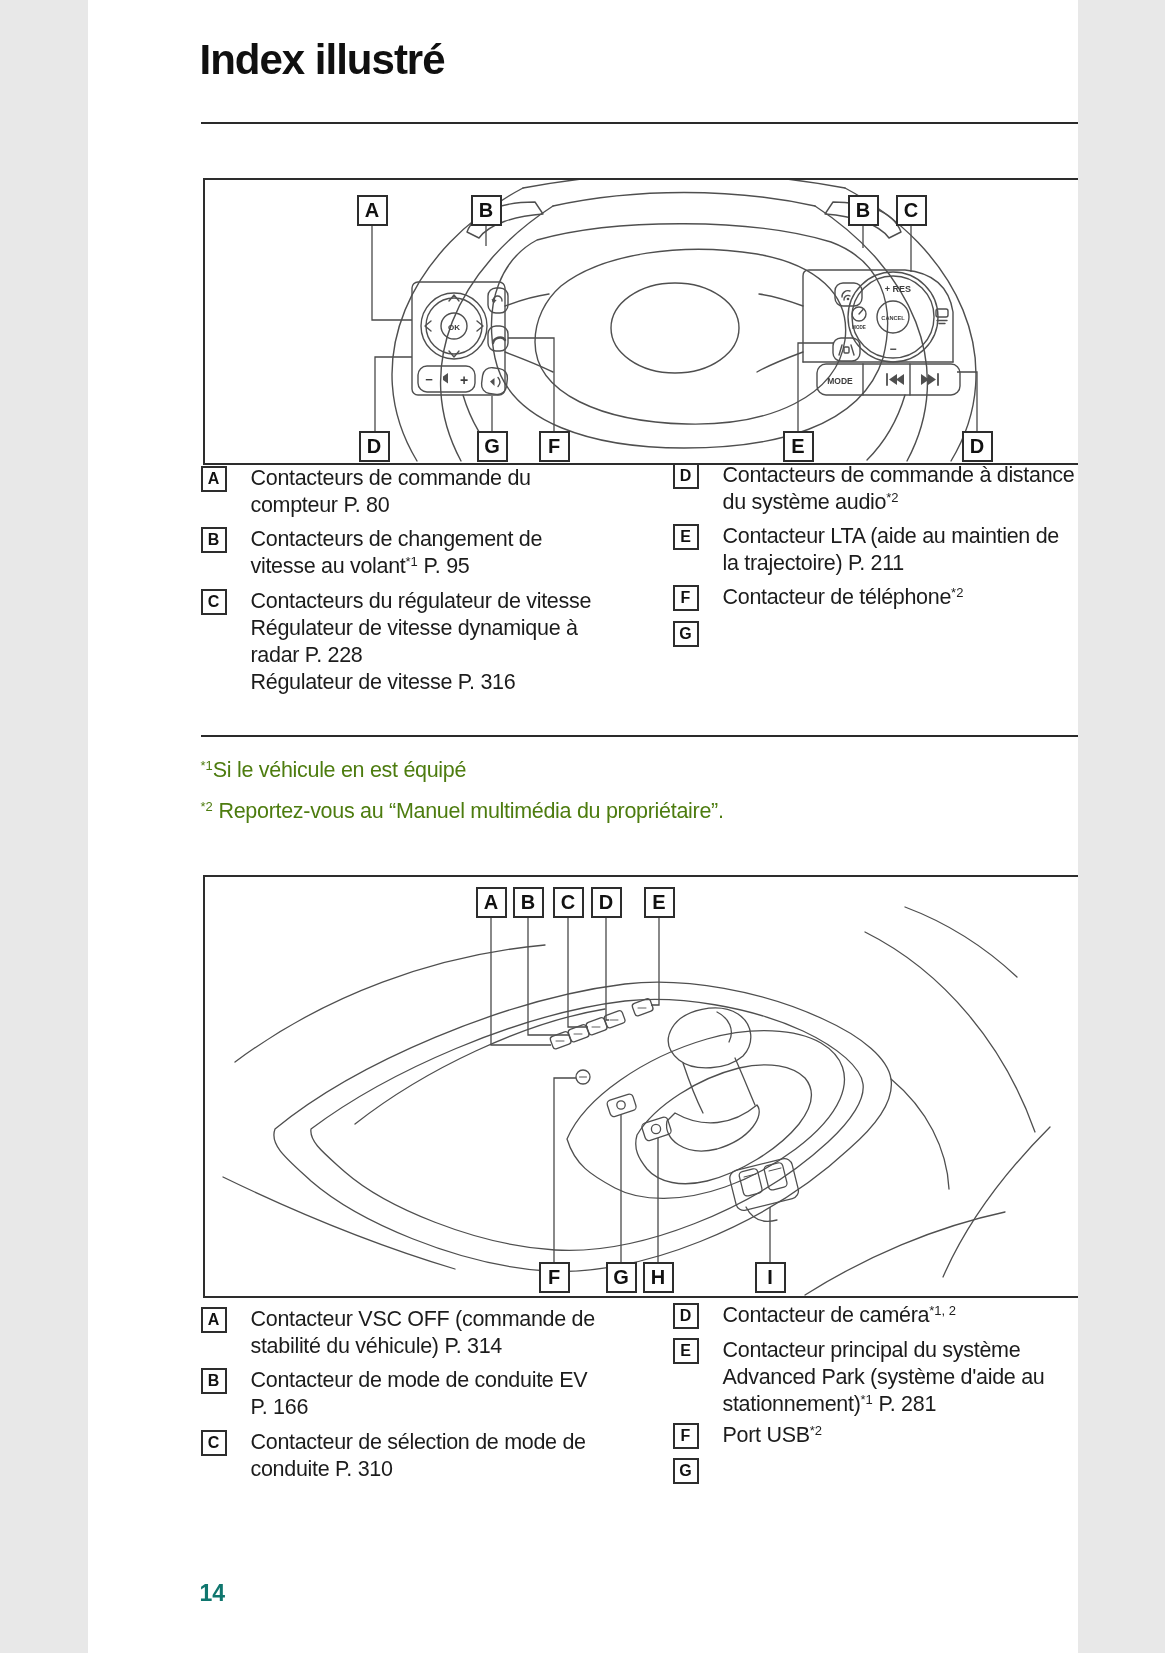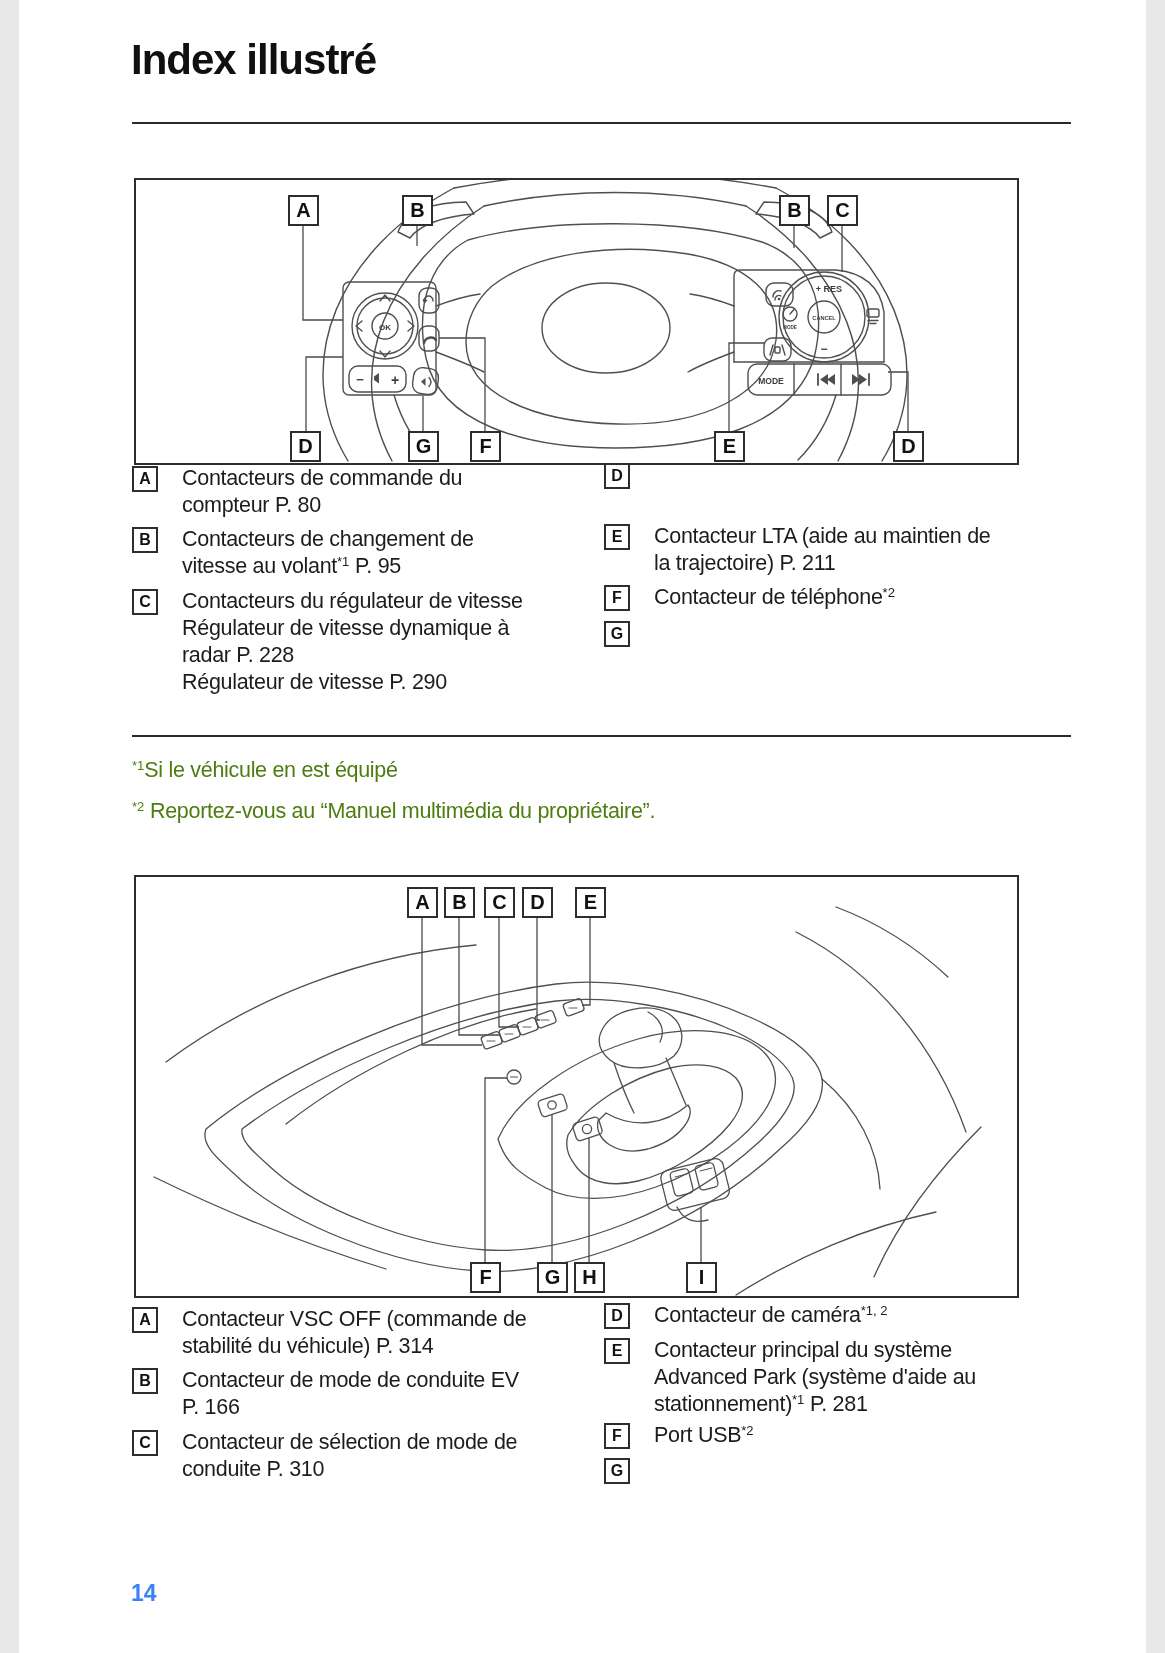--- a/index.html
+++ b/index.html
@@ -1,17 +1,17 @@
 <!DOCTYPE html>
 <html><head>
 <meta charset="utf-8">
 <style>
   html,body{margin:0;padding:0;background:#e8e8e8;}
   .page{
-    position:relative;width:1127px;height:1653px;background:#ffffff;
+    position:relative;width:990px;height:1653px;background:#ffffff;
     font-family:"Liberation Sans",sans-serif;color:#1c1c1c;overflow:hidden;
     margin:0 auto;
   }
   .abs{position:absolute;}
   .title{
     left:112px;top:36px;font-size:42px;font-weight:bold;color:#101010;
     letter-spacing:-1px;
   }
   .rule{left:113px;width:939px;height:2px;background:#2a2a2a;}
   .dbox{
@@ -33,21 +33,21 @@
     border:2px solid #2d2d2d;box-sizing:border-box;background:#fff;
     display:flex;align-items:center;justify-content:center;
     font-weight:bold;font-size:16px;color:#111;
   }
   .etext{
     margin-left:24px;font-size:21.5px;line-height:27px;color:#1c1c1c;
     white-space:pre-line;letter-spacing:-0.3px;
   }
   .sup{font-size:13px;position:relative;top:-7px;letter-spacing:0;}
   .fnote{font-size:21.5px;line-height:27px;color:#4d7c0f;letter-spacing:-0.3px;}
-  .pageno{left:112px;top:1580px;font-size:23px;font-weight:bold;color:#3b82f6;}
+  .pageno{left:112px;top:1580px;font-size:23px;font-weight:bold;color:#0f766e;}
   .lw{width:445px;}
   .rw{width:460px;}
 </style>
 </head>
 <body>
 
 <div class="page">
 
   <div class="abs title">Index illustré</div>
   <div class="abs rule" style="top:122px;"></div>
@@ -163,25 +163,27 @@
   <div class="entry lw" style="left:113px;top:526px;">
     <span class="badge">B</span>
     <span class="etext"><span>Contacteurs de changement de
 vitesse au volant</span><span class="sup">*1</span><span> P. 95</span></span>
   </div>
   <div class="entry lw" style="left:113px;top:588px;">
     <span class="badge">C</span>
     <span class="etext"><span>Contacteurs du régulateur de vitesse
 Régulateur de vitesse dynamique à
 radar P. 228
-Régulateur de vitesse P. 290</span><span class="sup"></span><span></span></span>
+Régulateur de vitesse P. 316</span><span class="sup"></span><span></span></span>
   </div>
 
   <div class="entry rw" style="left:585px;top:462px;">
     <span class="badge">D</span>
+    <span class="etext"><span>Contacteurs de commande à distance
+du système audio</span><span class="sup">*2</span><span></span></span>
   </div>
   <div class="entry rw" style="left:585px;top:523px;">
     <span class="badge">E</span>
     <span class="etext"><span>Contacteur LTA (aide au maintien de
 la trajectoire) P. 211</span><span class="sup"></span><span></span></span>
   </div>
   <div class="entry rw" style="left:585px;top:584px;">
     <span class="badge">F</span>
     <span class="etext"><span>Contacteur de téléphone</span><span class="sup">*2</span><span></span></span>
   </div>

